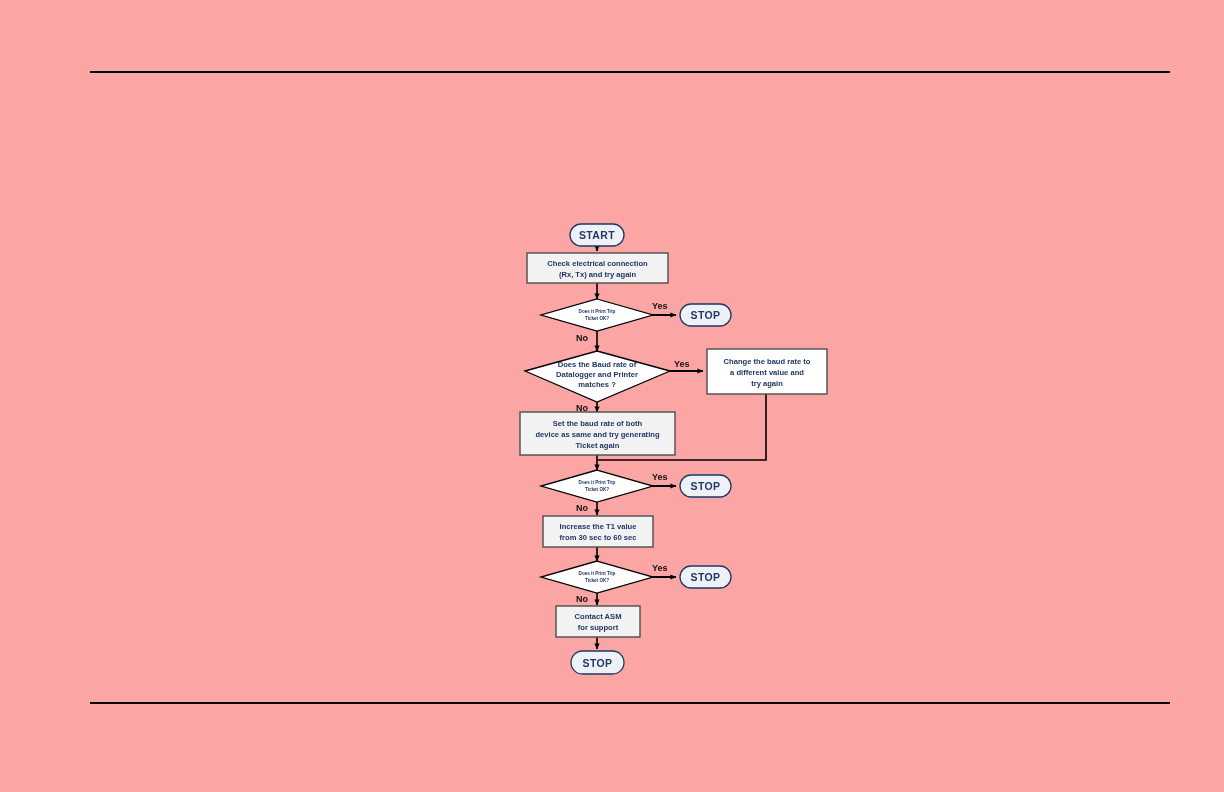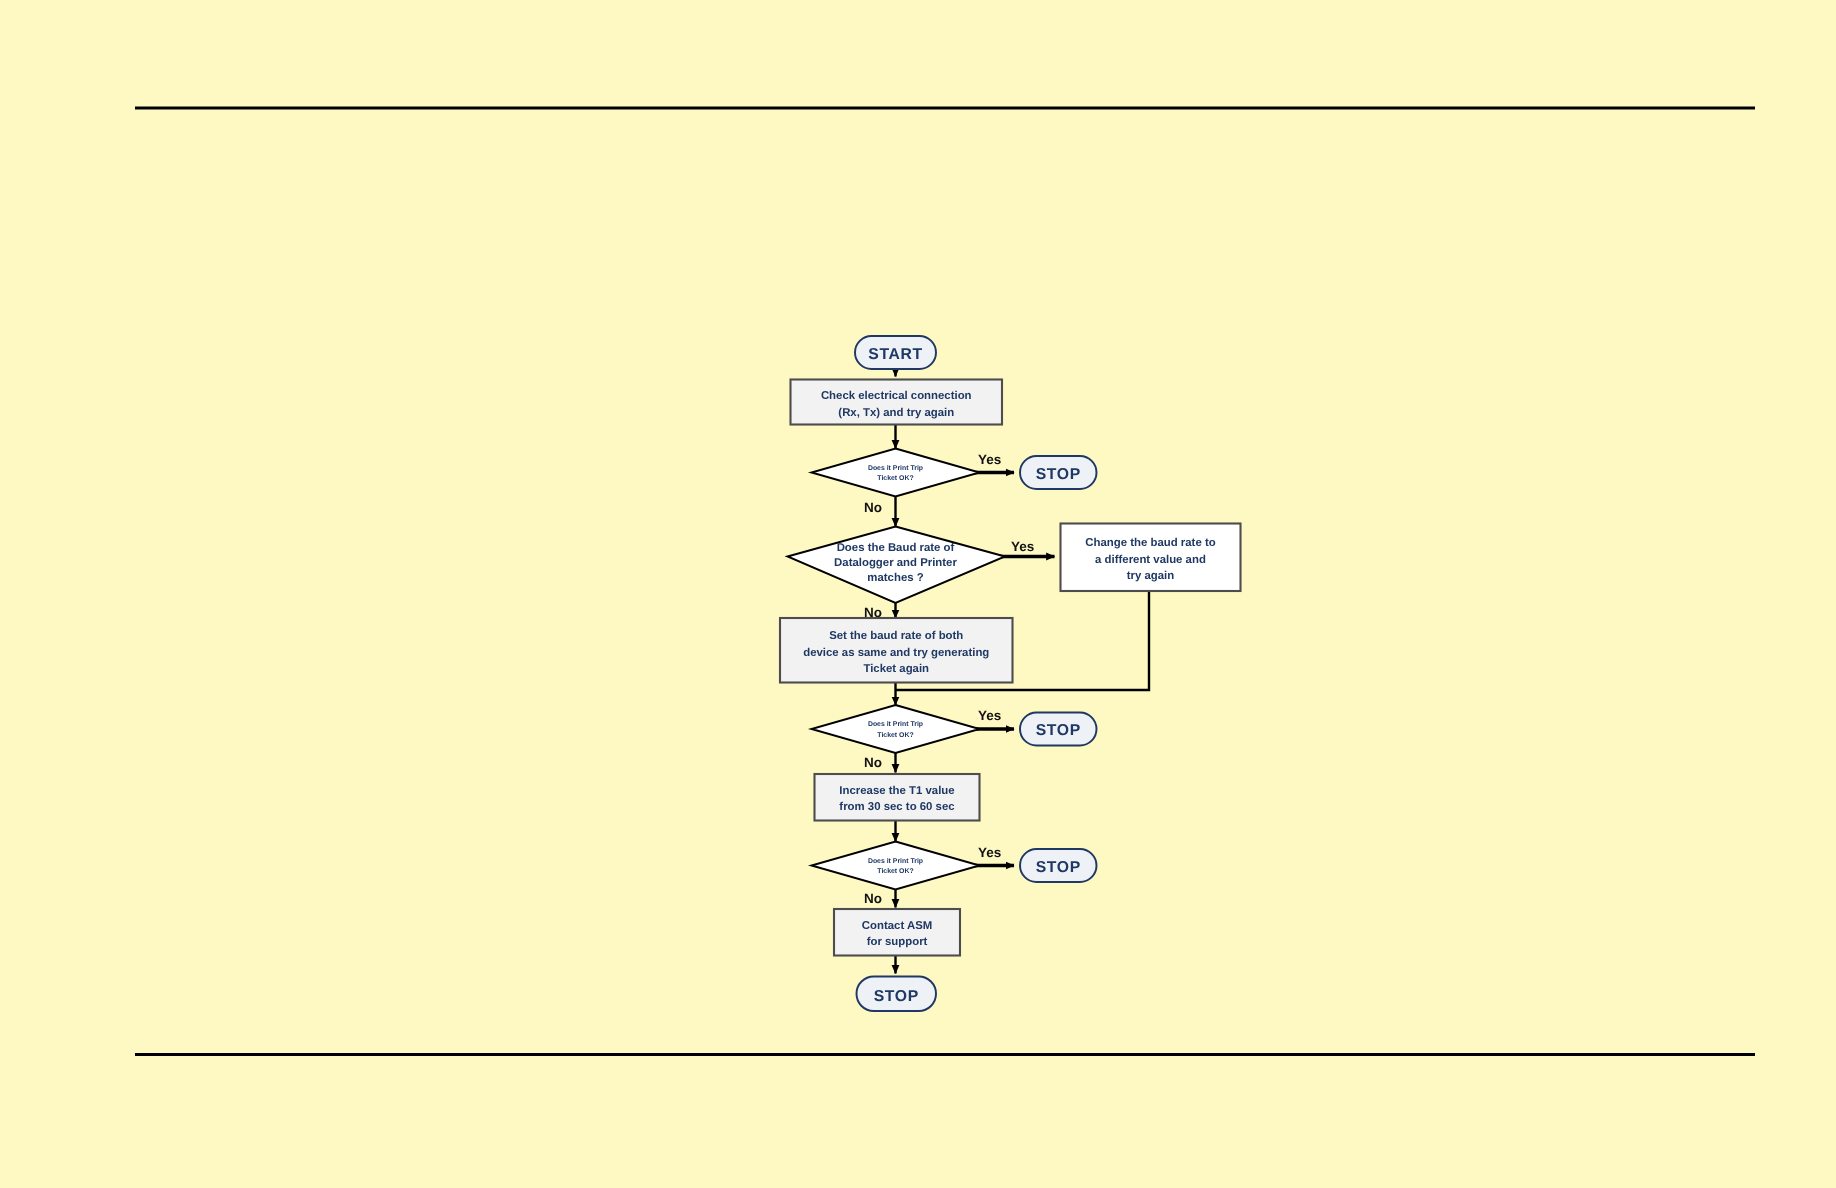--- a/index.html
+++ b/index.html
@@ -13,21 +13,21 @@
     position: relative;
     font-family: "Liberation Sans", sans-serif;
     overflow: hidden;
   }
 
   #page {
     position: absolute;
     left: 0; top: 0;
     width: 1224px;
     height: 792px;
-    background: #fef9c3;
+    background: #fca5a5;
   }
 
   .rule {
     position: absolute;
     background: #000000;
     height: 2px;
   }
   .rule.header { left: 90px; top: 71px; width: 1080px; }
   .rule.footer { left: 90px; top: 702px; width: 1080px; }
 

